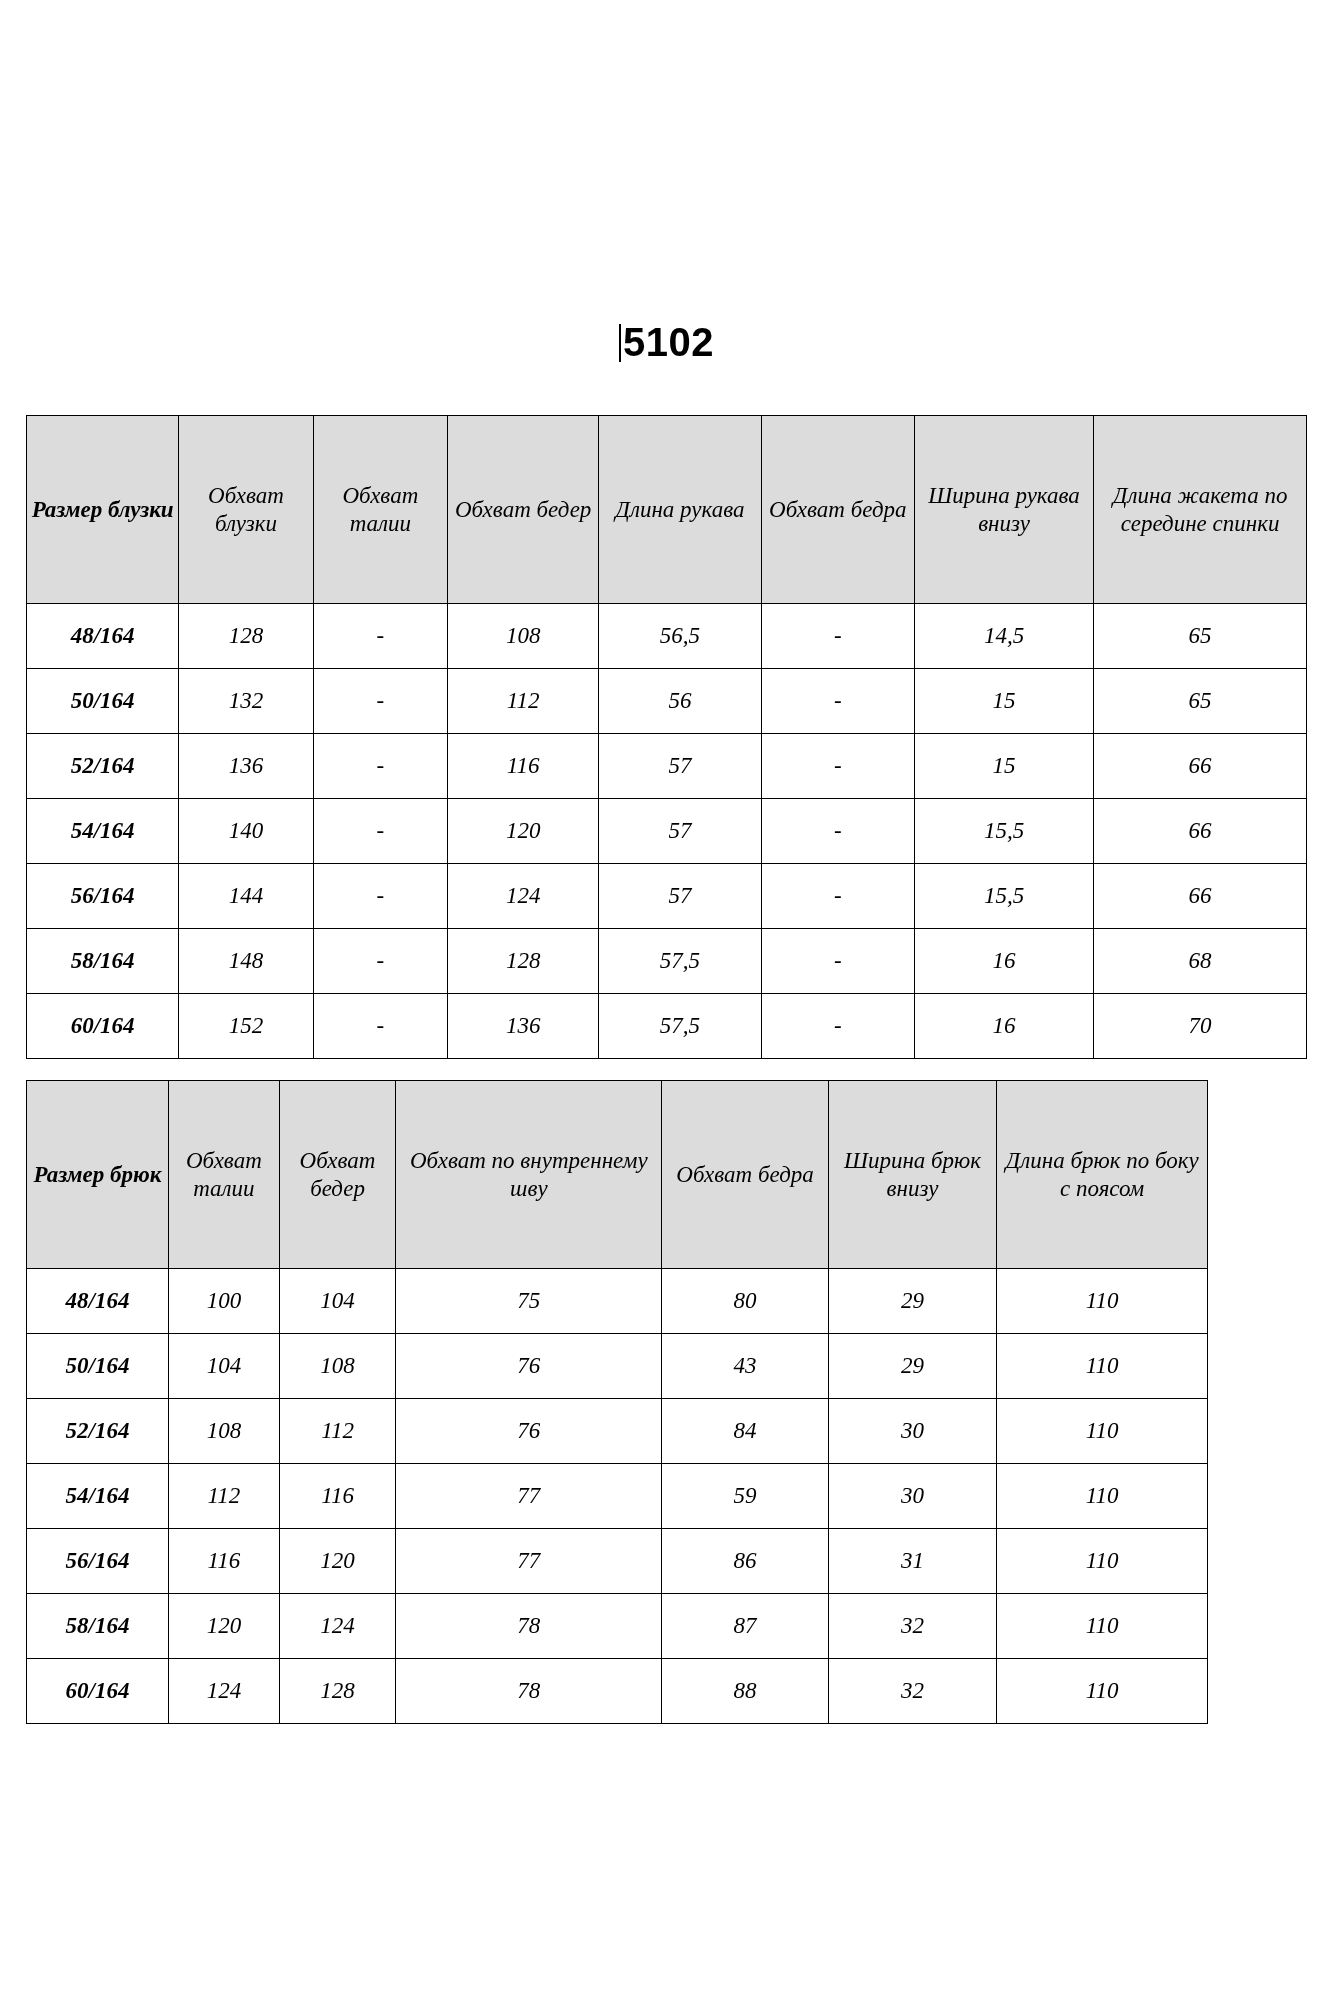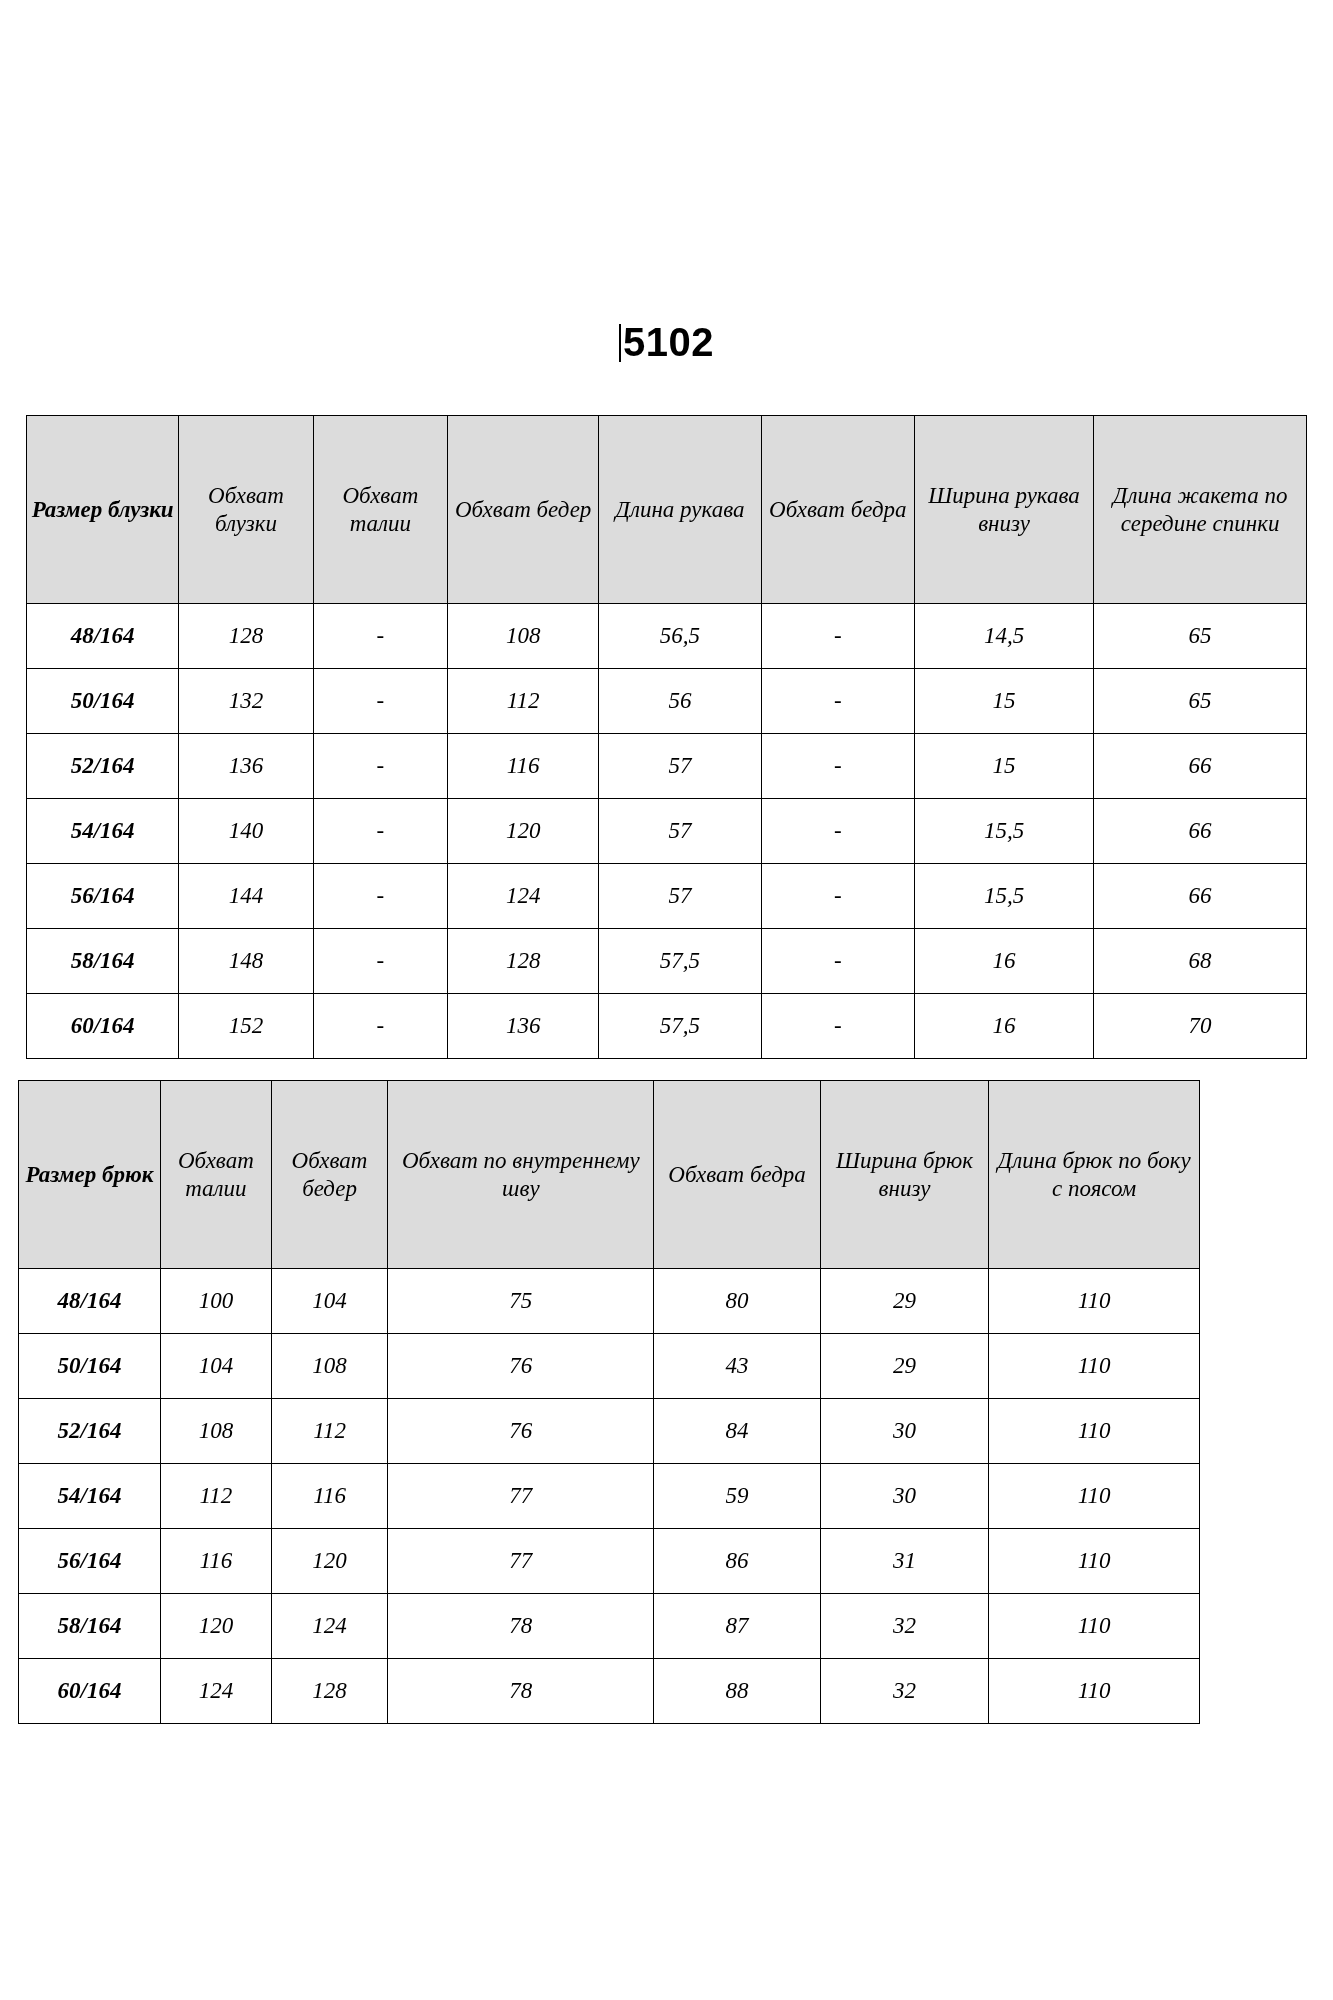--- a/index.html
+++ b/index.html
@@ -68,21 +68,21 @@
     background: #ffffff;
   }
   #table-jacket-wrap {
     position: absolute;
     left: 26px;
     top: 415px;
     width: 1281px;
   }
   #table-trousers-wrap {
     position: absolute;
-    left: 18px;
+    left: 26px;
     top: 1080px;
     width: 1182px;
   }
   #table-jacket { width: 1281px; }
   #table-trousers { width: 1182px; }
 </style>
 </head>
 <body>
 
 <div class="page">

